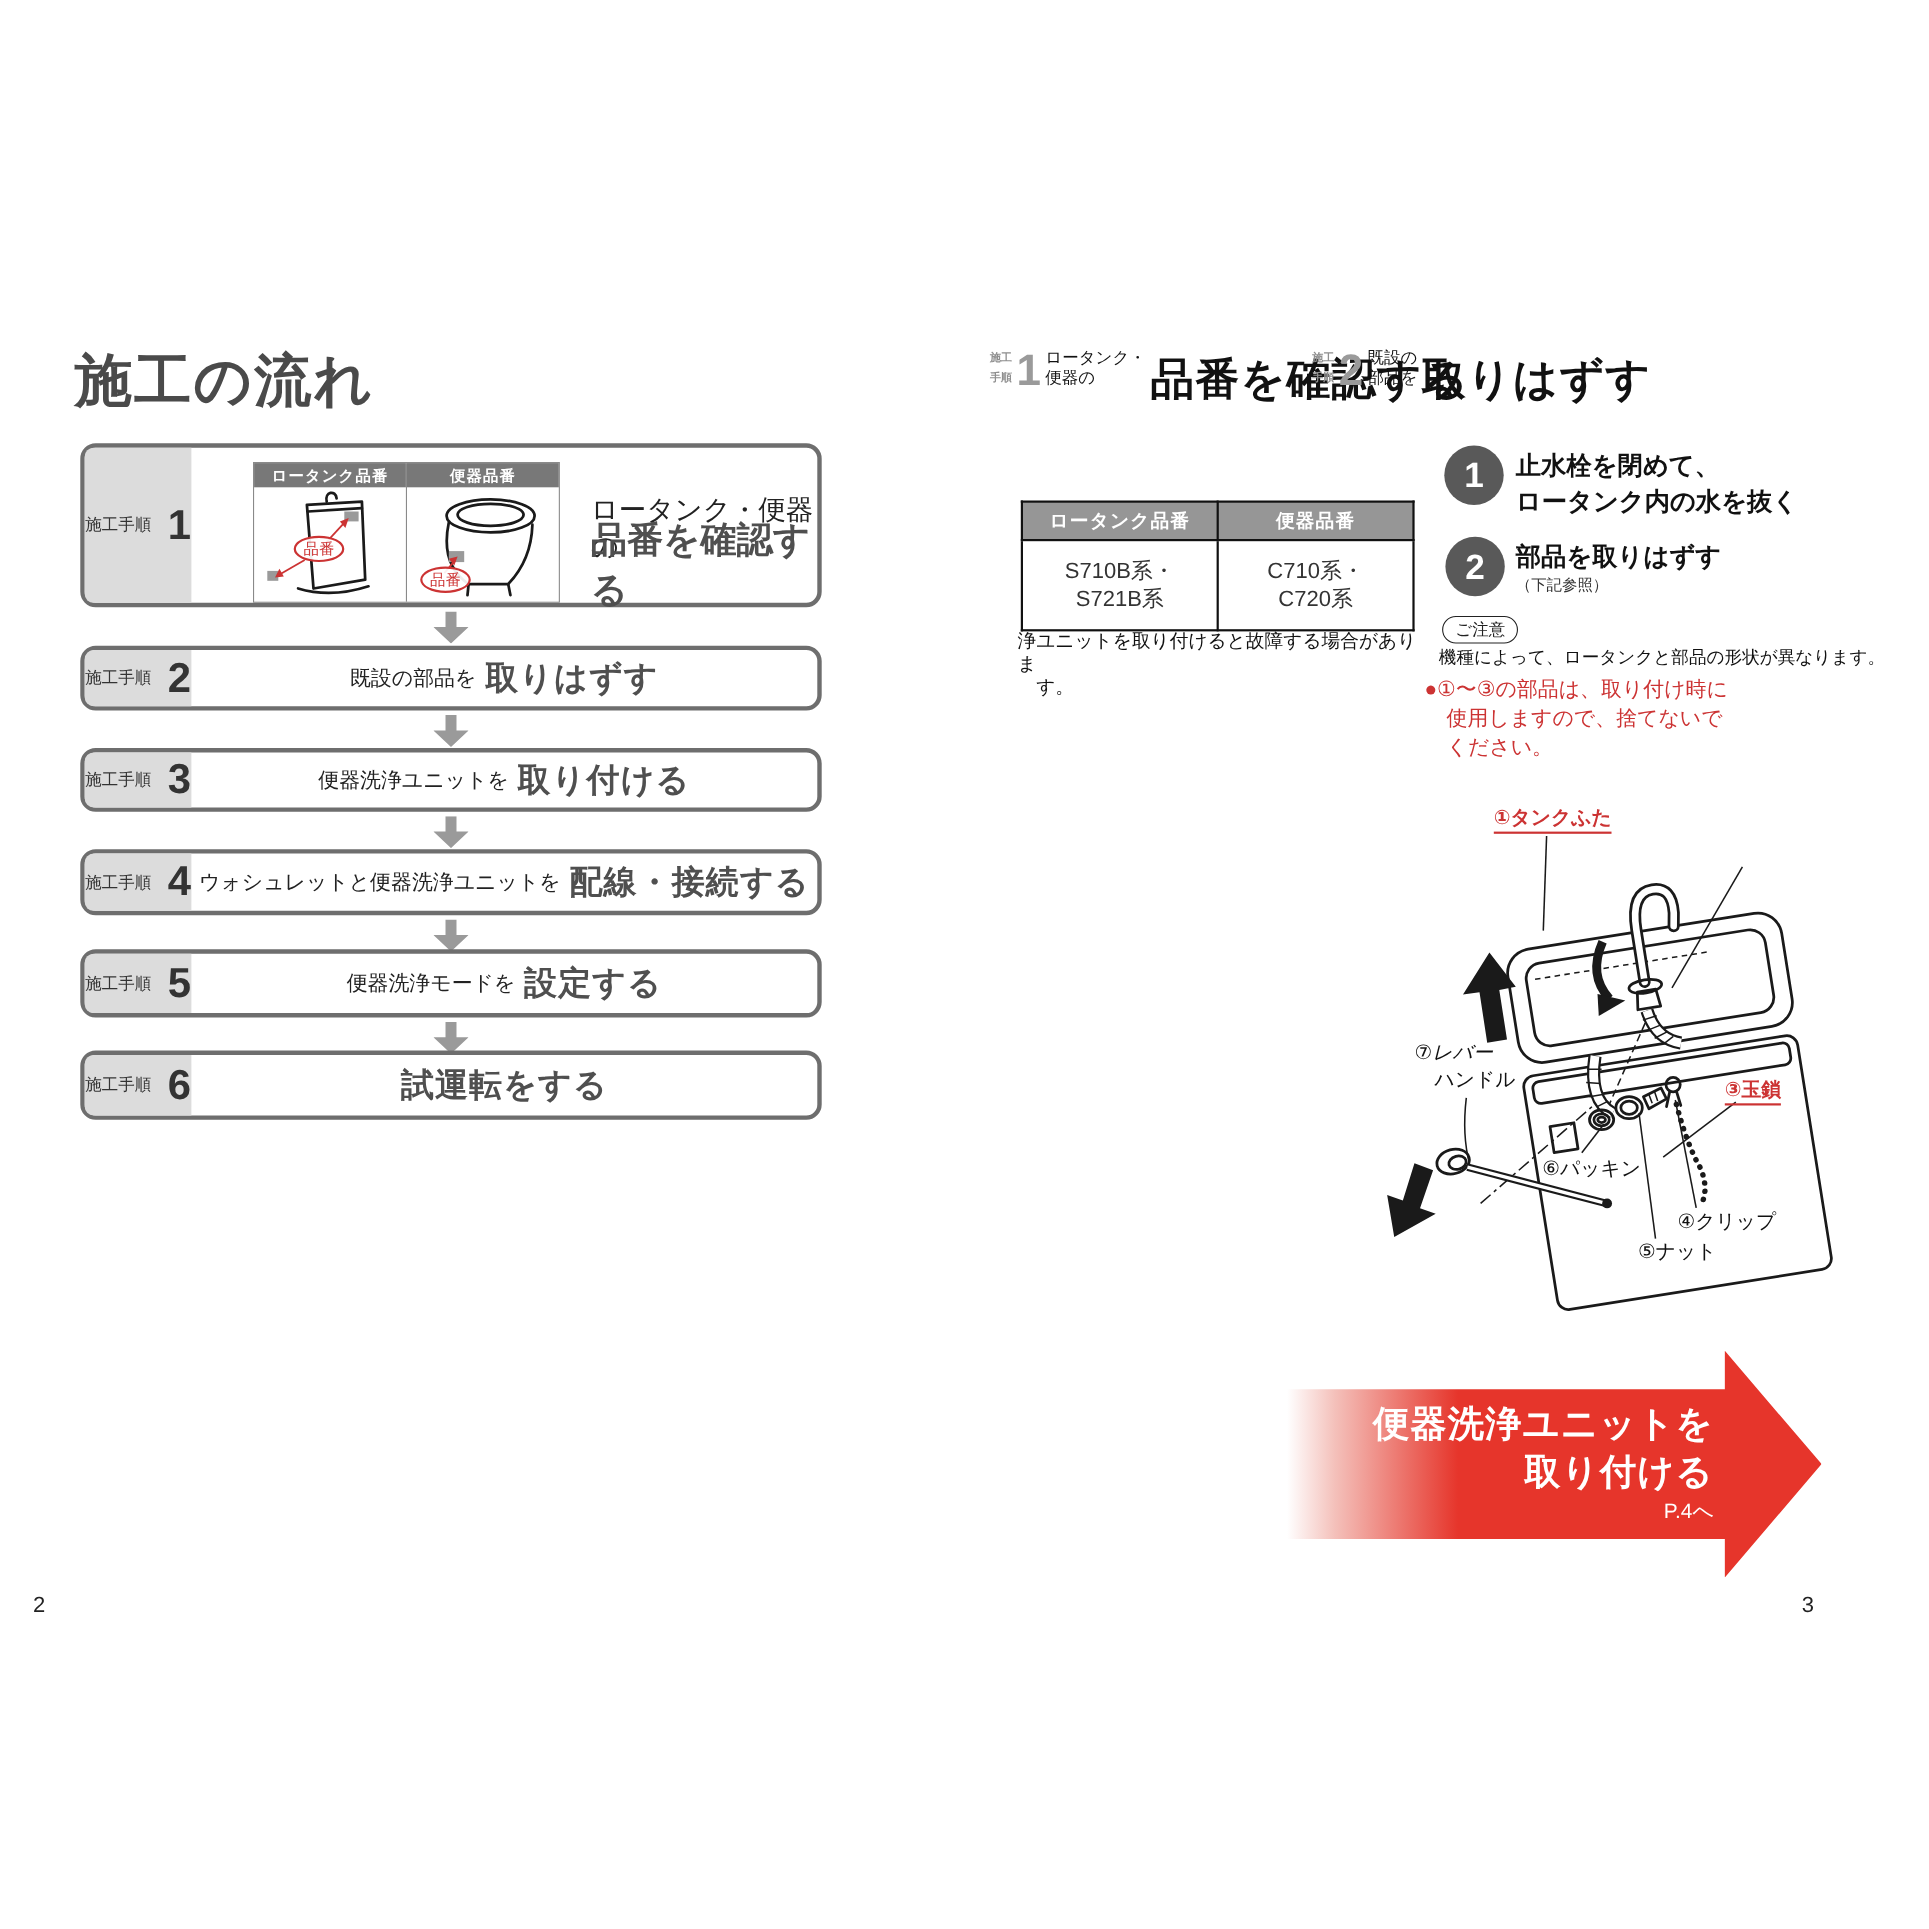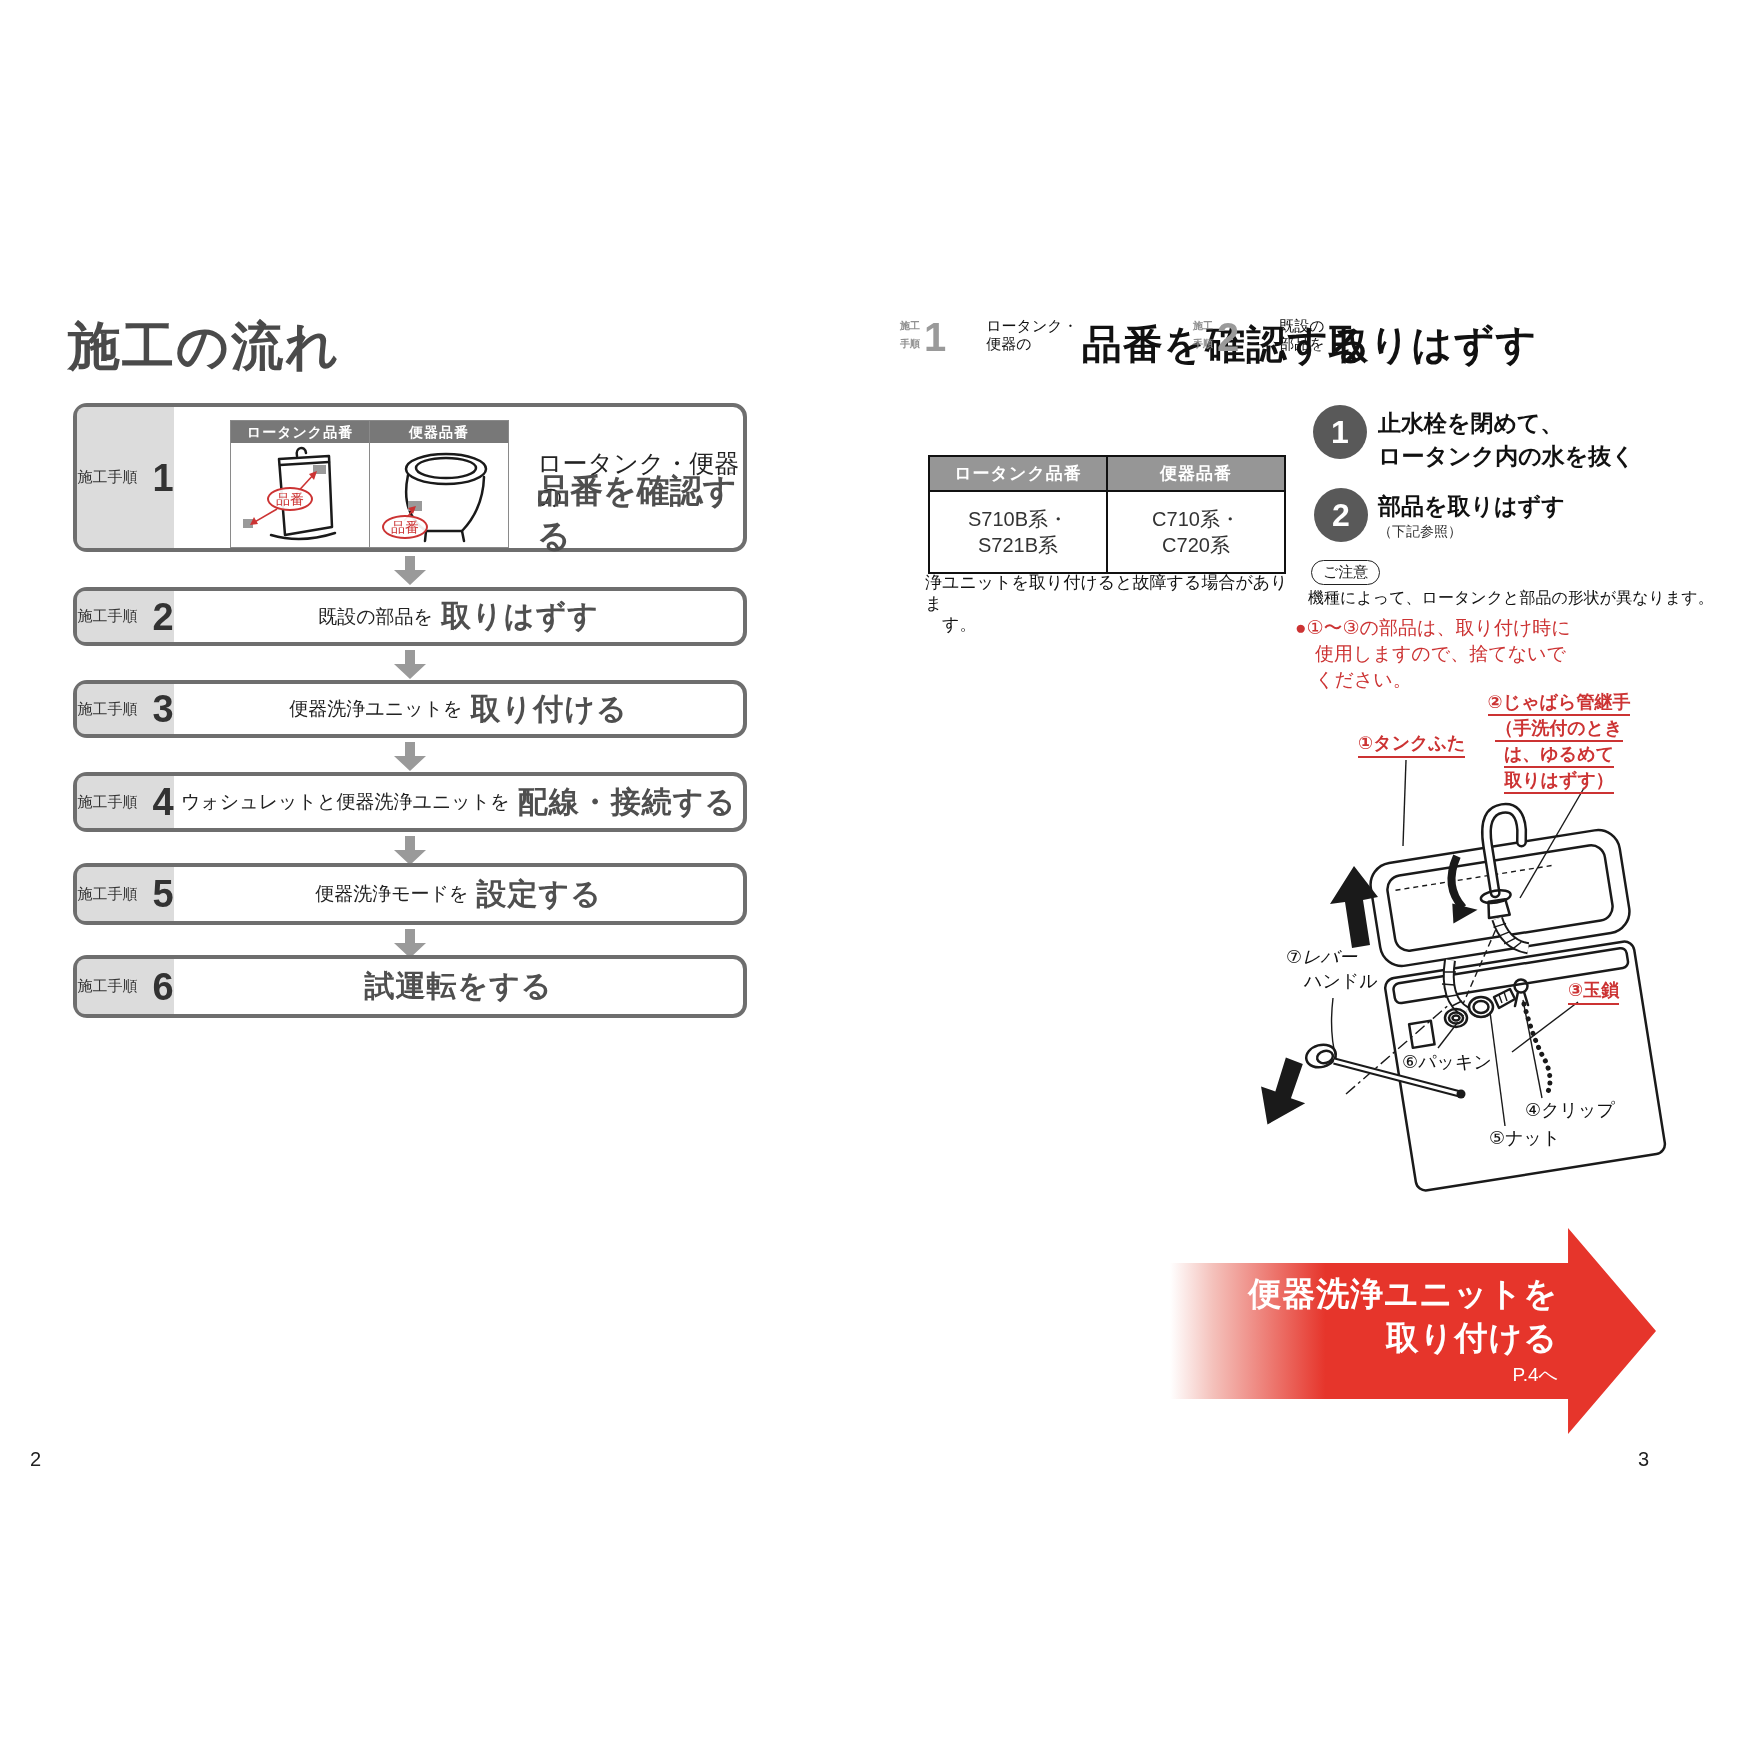--- a/index.html
+++ b/index.html
@@ -29,21 +29,21 @@
                 text-align:center;line-height:22px;letter-spacing:1px;}
   .panel-body{position:relative;flex:1;}
   .hin-badge{position:absolute;border:2px solid #cc3333;color:#cc3333;border-radius:50%;
              font-size:14px;padding:3px 7px;background:rgba(255,255,255,.92);line-height:1;}
   .box1-pre{left:460px;top:40px;font-size:25px;color:#222;}
   .box1-action{left:460px;top:62px;font-size:33px;font-weight:bold;color:#4f4f4f;}
 
   
   .sec-label{font-size:10px;color:#8f8f8f;line-height:18px;font-weight:bold;}
   .sec-num{font-size:40px;font-weight:bold;color:#9a9a9a;line-height:1;}
-  .sec-pre{font-size:15px;color:#111;line-height:18px;margin-left:36px;}
+  .sec-pre{font-size:15px;color:#111;line-height:18px;}
   .sec-action{font-size:40px;font-weight:bold;color:#111;letter-spacing:1px;}
 
   
   .tbl-title{left:927px;top:403px;width:360px;height:37px;background:#595959;color:#fff;
              font-size:21px;font-weight:bold;text-align:center;line-height:37px;letter-spacing:2px;}
   .tbl{left:928px;top:455px;width:358px;border:2px solid #111;border-collapse:collapse;background:#fff;}
   .tbl th{background:#969696;color:#fff;font-size:17px;font-weight:bold;height:31px;
           border:2px solid #111;letter-spacing:1px;}
   .tbl td{height:78px;text-align:center;font-size:20px;color:#333;border:2px solid #111;line-height:26px;}
   .tbl-note{left:925px;top:572px;width:370px;font-size:17px;line-height:21px;color:#111;}
@@ -344,26 +344,20 @@
       <line x1="1334" y1="1061" x2="1460" y2="1094" stroke="#fff" stroke-width="3"></line>
       <circle cx="1461" cy="1094" r="4.5" fill="#1a1a1a"></circle>
     </g>
 
     <polygon transform="rotate(207 1282 1096)" points="1282,1064 1258,1100 1273,1098 1278,1134 1296,1132 1290,1097 1305,1095" fill="#1a1a1a"></polygon>
   </svg>
 
   <div class="abs red-label" style="left:1358px;top:731px;">
     <span class="ul">①タンクふた</span>
   </div>
-  <div class="abs joint-label">
-    <span>②じゃばら管継手</span><br>
-    <span>（手洗付のとき</span><br>
-    <span>は、ゆるめて</span><br>
-    <span>取りはずす）</span>
-  </div>
   <div class="abs red-label" style="left:1568px;top:978px;">
     <span class="ul">③玉鎖</span>
   </div>
   <div class="abs blk-label" style="left:1286px;top:945px;font-style:italic;">⑦レバー</div>
   <div class="abs blk-label" style="left:1304px;top:969px;">ハンドル</div>
   <div class="abs blk-label" style="left:1402px;top:1050px;">⑥パッキン</div>
   <div class="abs blk-label" style="left:1525px;top:1098px;">④クリップ</div>
   <div class="abs blk-label" style="left:1489px;top:1126px;">⑤ナット</div>
 
   <div class="abs next-arrow"></div>

